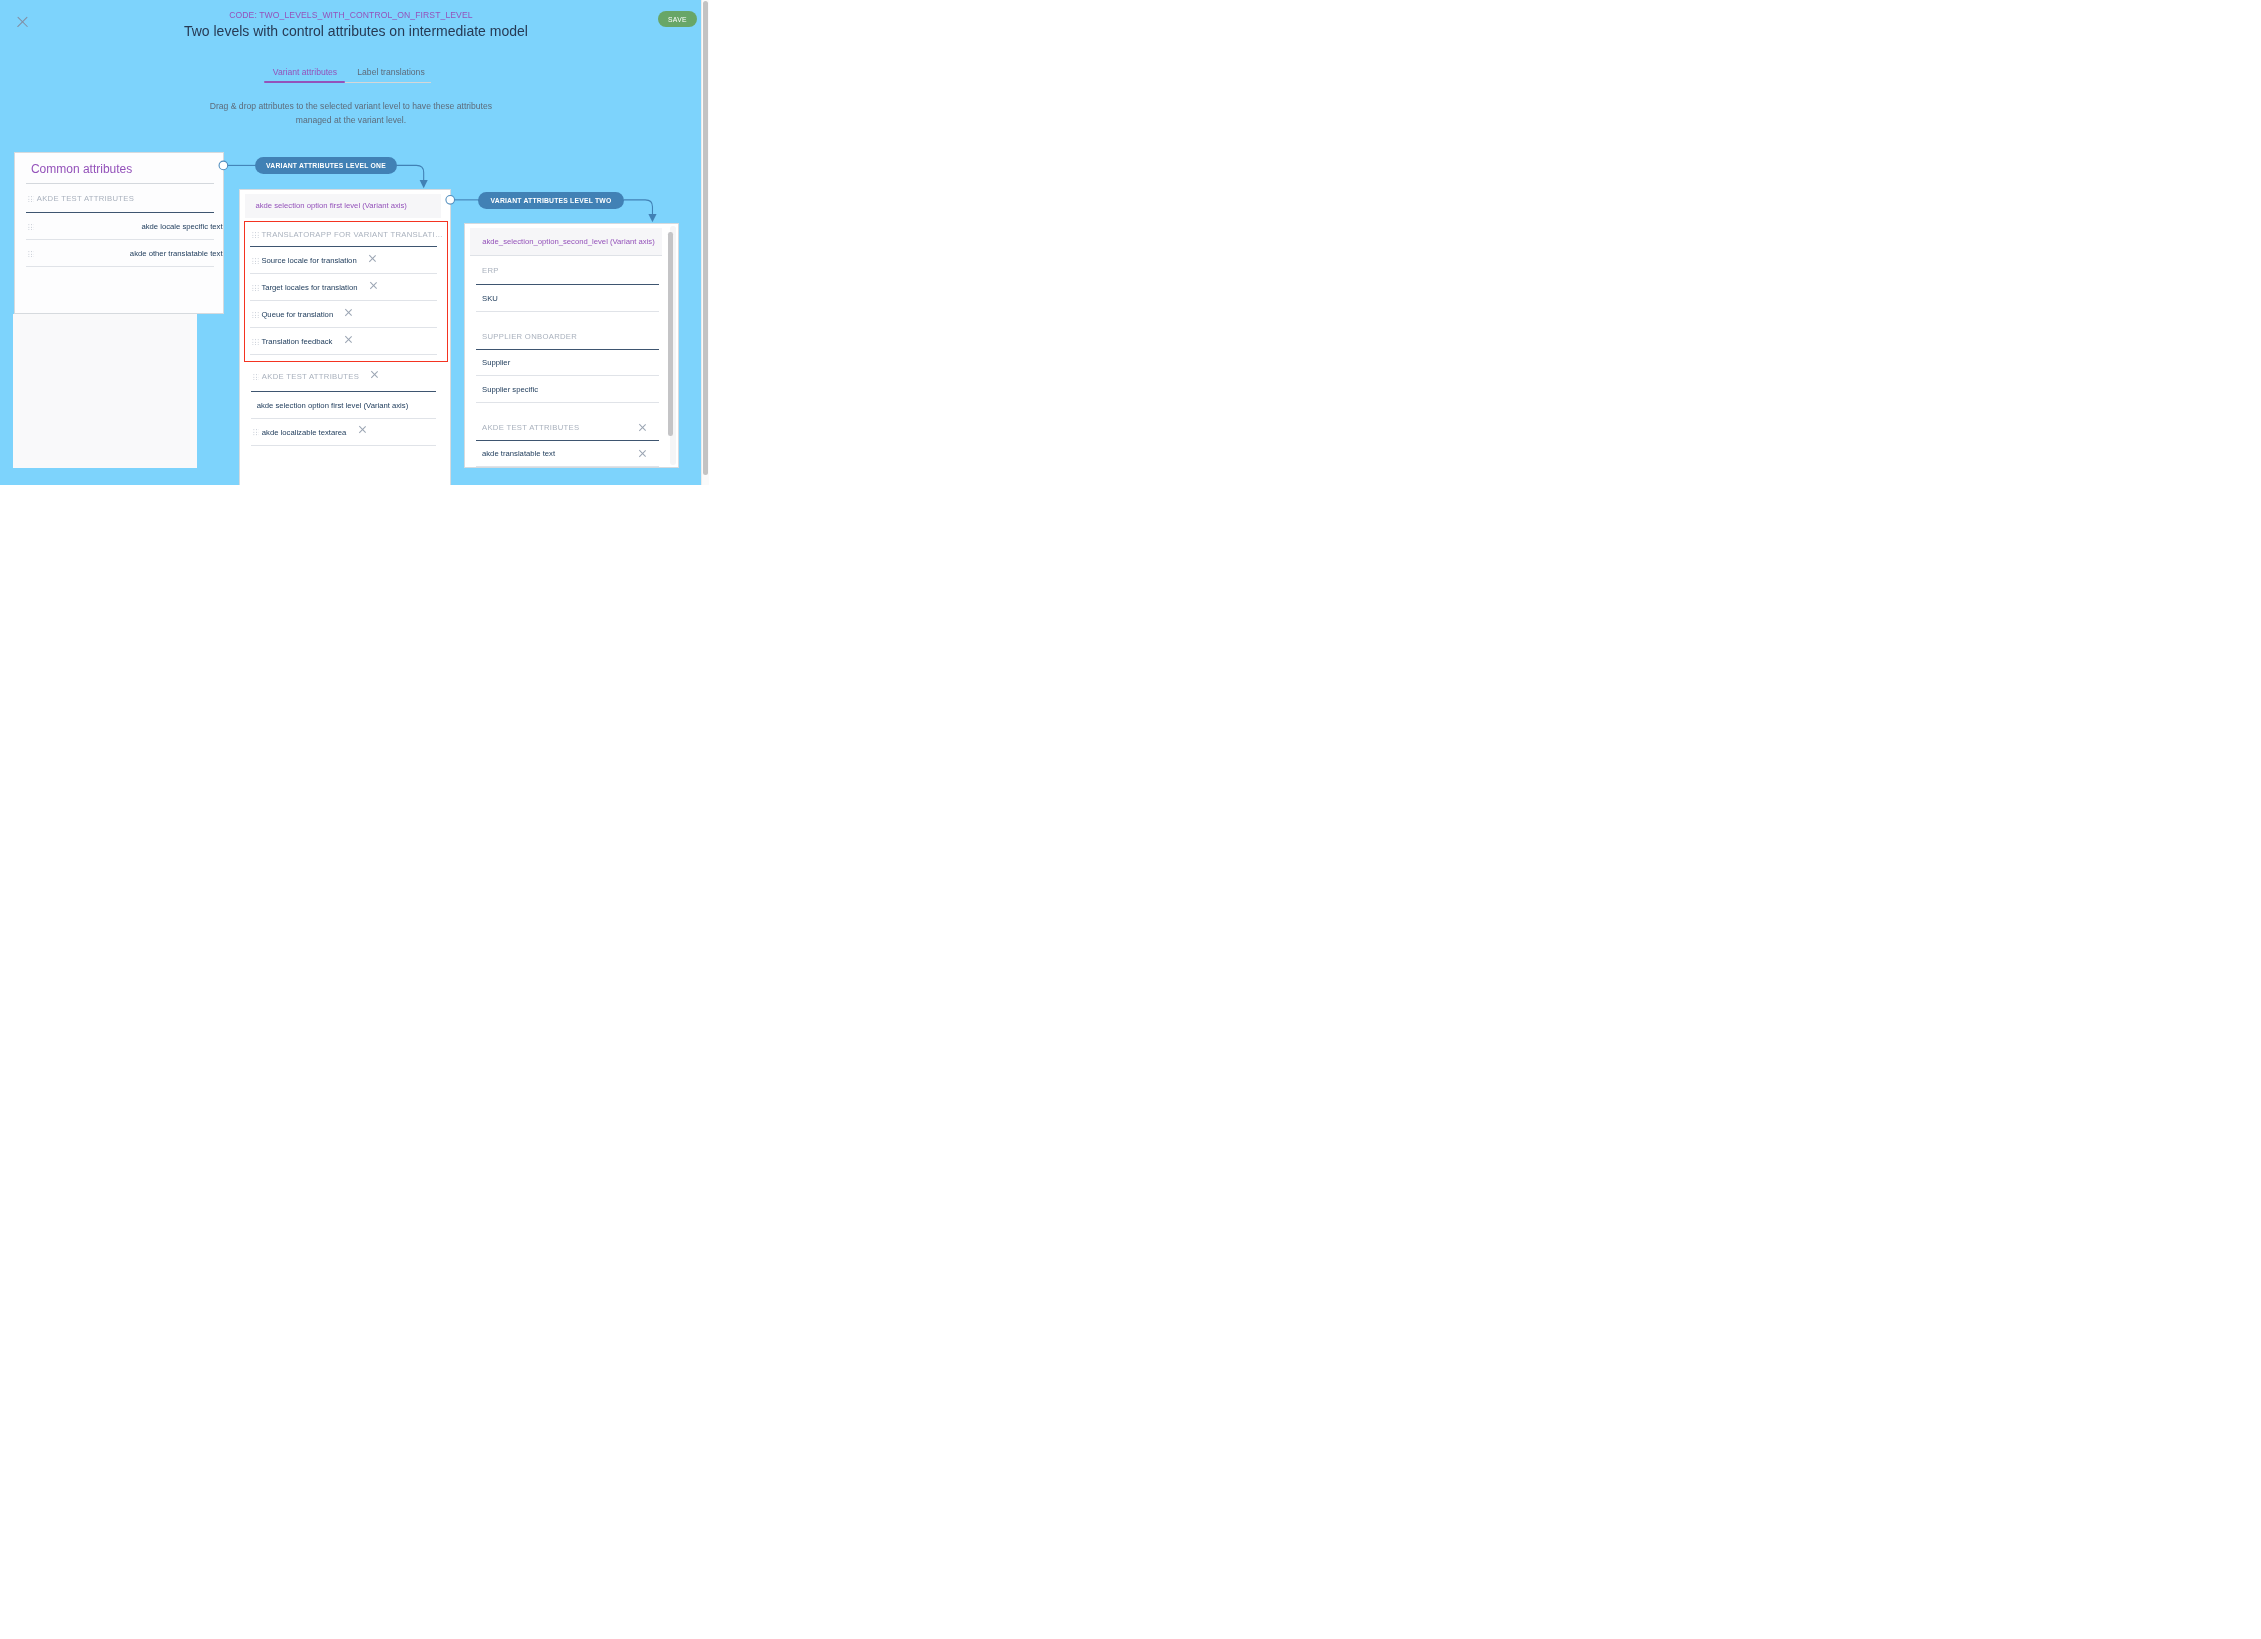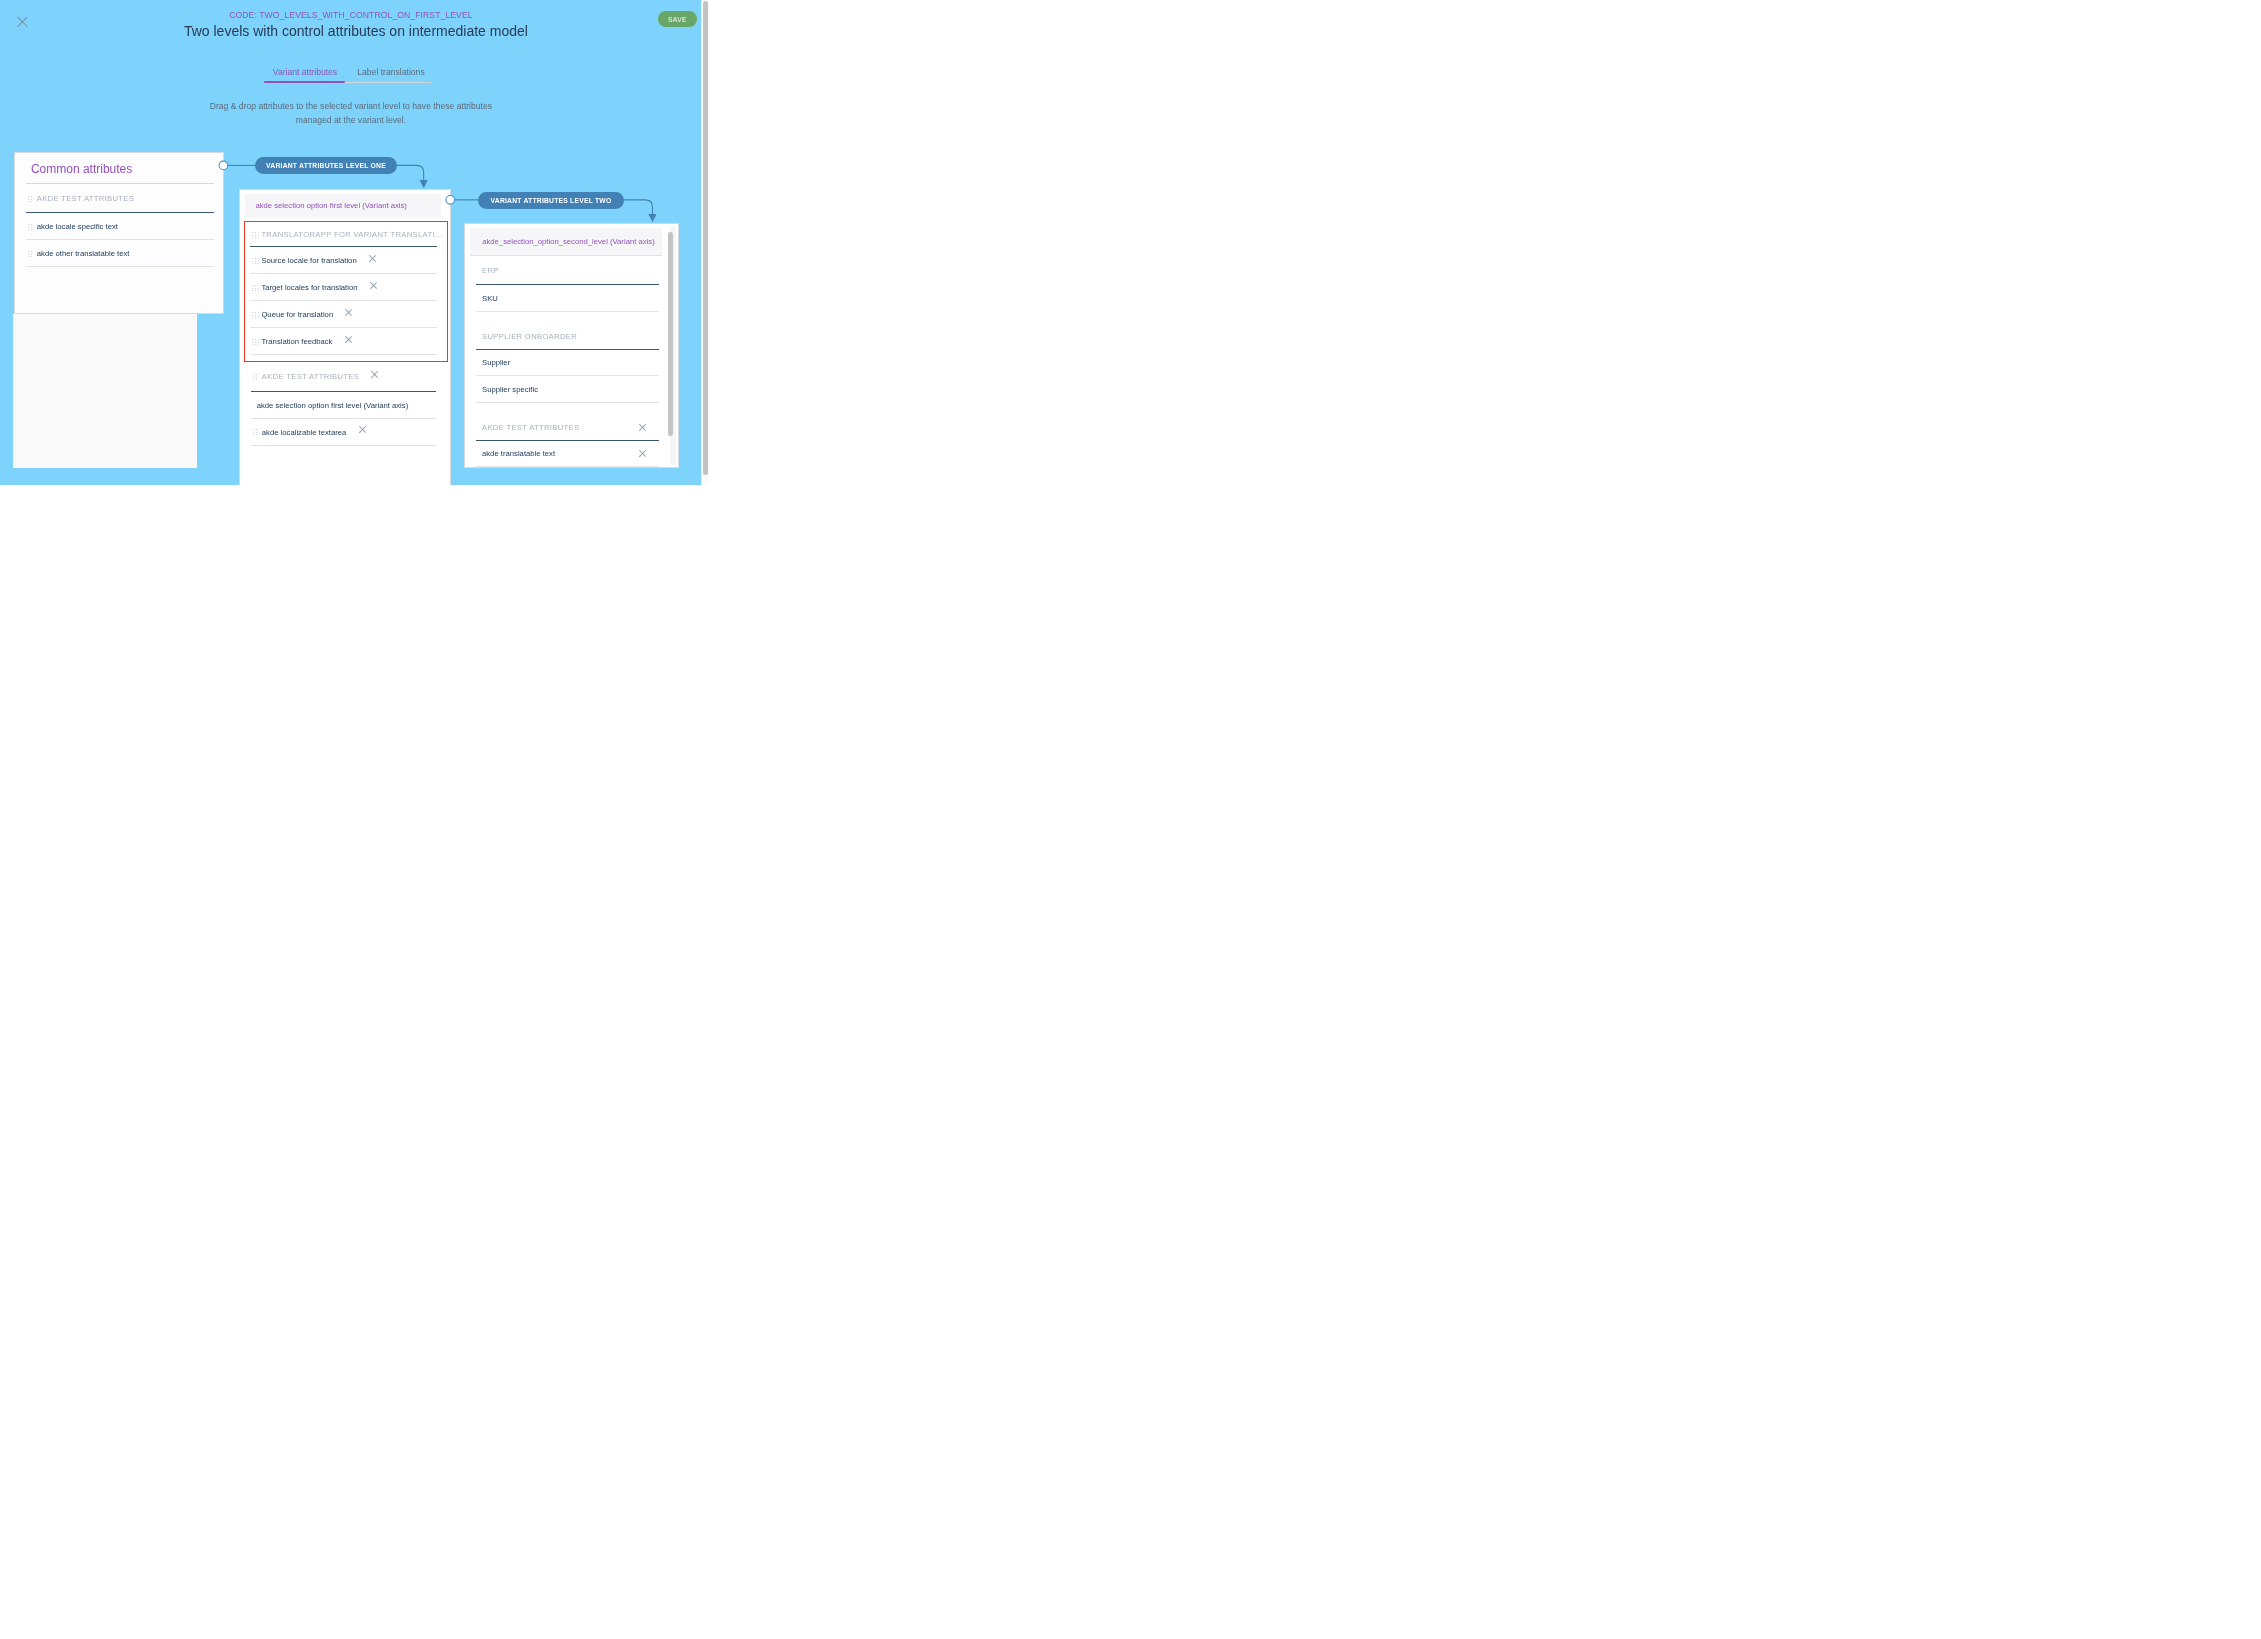--- a/index.html
+++ b/index.html
@@ -57,21 +57,21 @@
 
   .x-icon{position:relative;display:inline-block;width:7.2px;height:7.2px;cursor:pointer;}
   .x-icon::before,.x-icon::after{content:"";position:absolute;left:3.4px;top:-0.9px;width:0.7px;height:9px;background:#9aa4b2;}
   .x-icon::before{transform:rotate(45deg);}
   .x-icon::after{transform:rotate(-45deg);}
   .x-inline{margin-left:11.8px;top:-2.3px;}
 
   
   .lc-title{height:31px;padding-left:16.3px;}
   .lc-group{height:29px;padding-left:12.2px;}
-  .lc-item{height:27px;padding-left:12.2px;}
+  .lc-item{height:27px;padding-left:12.2px;justify-content:space-between;}
 
   
   .axis-header{display:flex;align-items:center;background:#f6f6f8;color:#9452ba;font-size:7.7px;}
   .mid-header{margin:3.6px 8.6px 3.2px 5.4px;height:24.4px;padding-left:10px;}
   .redbox{margin-left:3.6px;width:204px;border:1.4px solid #f43321;box-sizing:border-box;padding-bottom:5.4px;}
   .redbox .row{padding-left:6.8px;padding-right:6.3px;}
   .rb-group{height:25px;}
   .rb-item{height:27px;}
   .mid-rows .row{padding-left:11.8px;}
   .mid-group{height:30px;}

